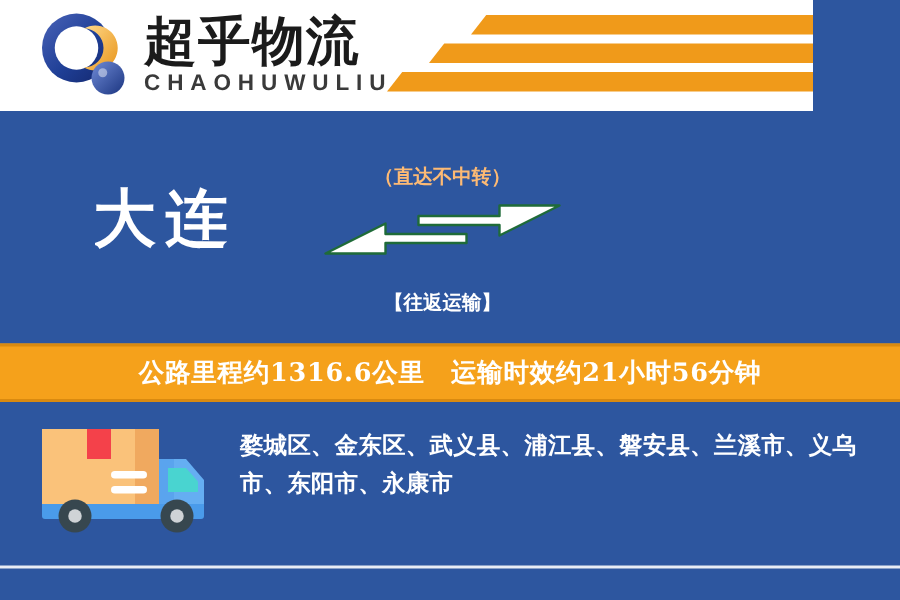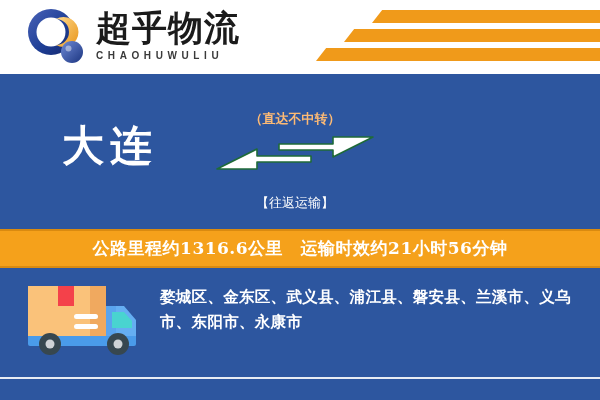--- a/index.html
+++ b/index.html
@@ -15,21 +15,21 @@
     width: 600px;
     height: 400px;
     overflow: hidden;
     background: #2d569f;
   }
 
   
   .header {
     position: absolute;
     left: 0; top: 0;
-    width: 600px;
+    width: 542px;
     height: 74px;
     background: #ffffff;
     overflow: hidden;
   }
   .logo-mark {
     position: absolute;
     left: 26px; top: 8px;
     width: 62px; height: 58px;
   }
   .logo-text-wrap {
@@ -41,21 +41,21 @@
     font-family: "DejaVu Sans", "Liberation Sans", sans-serif;
     font-size: 35px;
     font-weight: bold;
     color: #1b1b1b;
     letter-spacing: 1px;
     line-height: 40px;
     white-space: nowrap;
   }
   .logo-en {
     font-family: "Liberation Sans", sans-serif;
-    font-size: 10px;
+    font-size: 15px;
     font-weight: bold;
     color: #3a3a3a;
     letter-spacing: 4.6px;
     line-height: 14px;
     margin-top: 1px;
     white-space: nowrap;
   }
   .stripes {
     position: absolute;
     right: 0; top: 8px;
@@ -111,21 +111,21 @@
   }
   .arrow-box {
     position: relative;
     width: 160px;
     height: 38px;
     margin: 6px 0 5px 0;
   }
   .mid-note-bottom {
     font-family: "DejaVu Sans", "Liberation Sans", sans-serif;
     font-size: 13px;
-    font-weight: normal;
+    font-weight: bold;
     color: #ffffff;
     line-height: 18px;
     white-space: nowrap;
     margin-top: 22px;
   }
 
   
   .infobar {
     position: absolute;
     left: 0; top: 229px;

